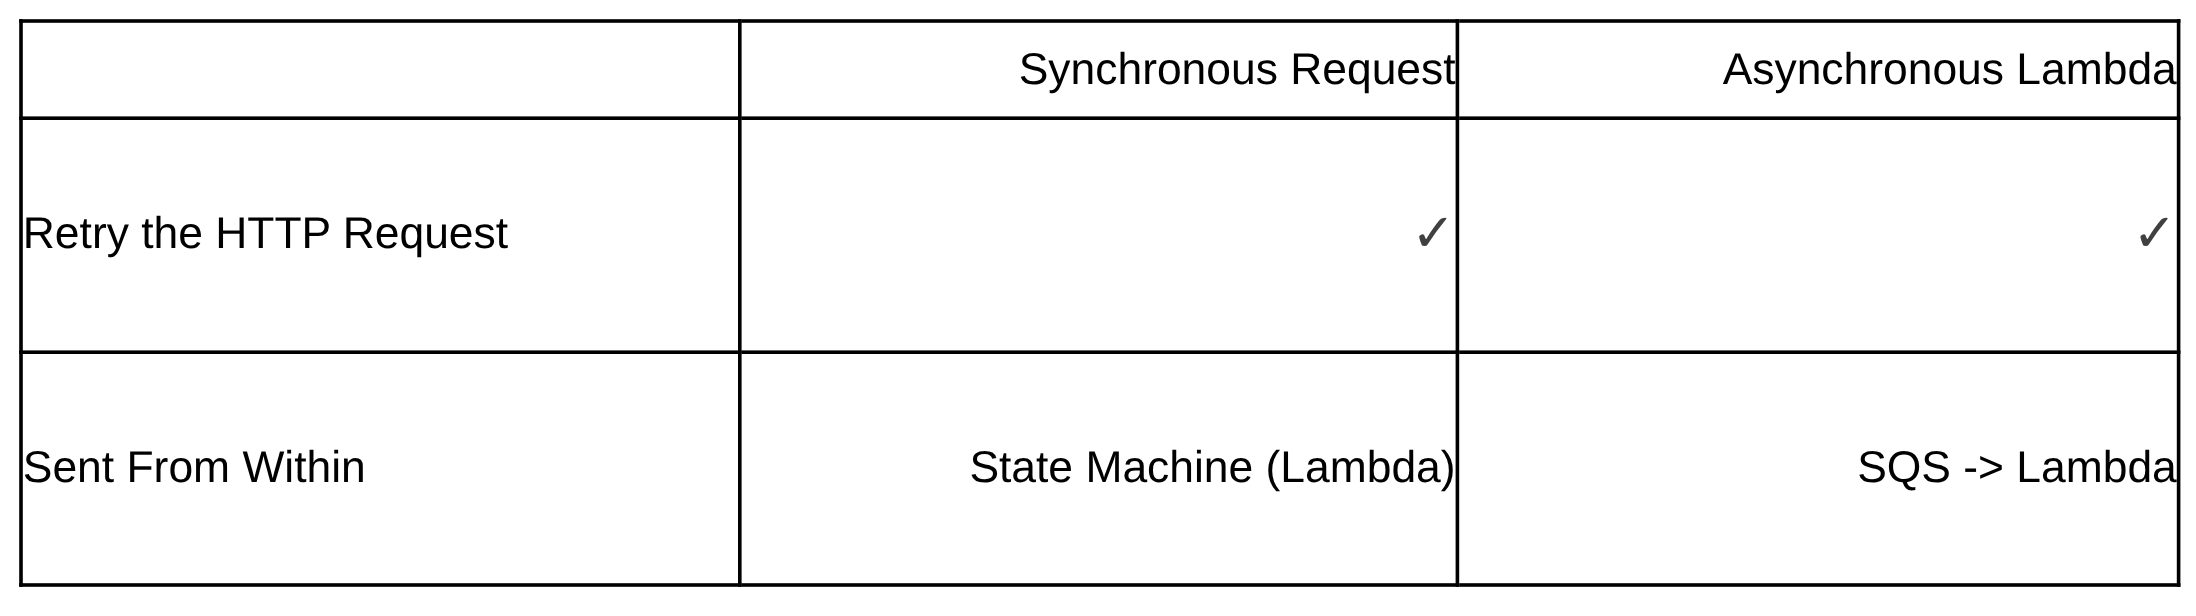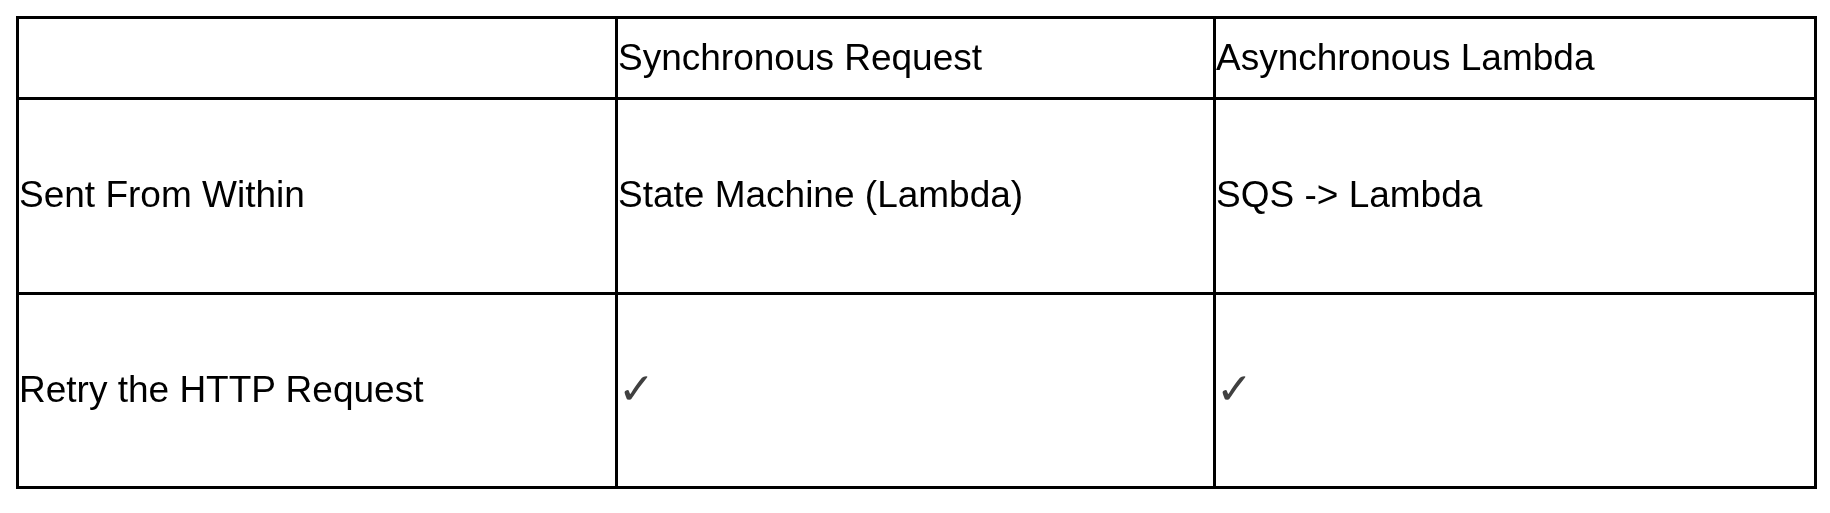--- a/index.html
+++ b/index.html
@@ -49,21 +49,21 @@
     color: #000000;
     font-size: 37px;
     line-height: 1.1;
     font-family: "Liberation Sans", sans-serif;
   }
   .cell-label {
     text-align: left;
     padding-left: 17px;
   }
   .cell-value {
-    text-align: left;
+    text-align: right;
   }
   .corner-cell {
     border: 3px solid #000000;
   }
   .check-mark {
     display: inline-block;
     color: #404040;
     font-size: 44px;
     line-height: 1;
     font-weight: bold;
@@ -93,33 +93,33 @@
       </colgroup>
       <thead>
         <tr>
           <th class="corner-cell cell-label"></th>
           <th class="cell-value header-text">Synchronous Request</th>
           <th class="cell-value header-text">Asynchronous Lambda</th>
         </tr>
       </thead>
       <tbody>
         <tr>
+          <td class="cell-label">Retry the HTTP Request</td>
+          <td class="cell-value">
+            <span class="check-mark">✓</span>
+          </td>
+          <td class="cell-value">
+            <span class="check-mark">✓</span>
+          </td>
+        </tr>
+        <tr>
           <td class="cell-label">Sent From Within</td>
           <td class="cell-value">
             <span class="na-text" style="font-size:37px;">State Machine (Lambda)</span>
           </td>
           <td class="cell-value">
             <span class="na-text" style="font-size:37px;">SQS -&gt; Lambda</span>
           </td>
         </tr>
-        <tr>
-          <td class="cell-label">Retry the HTTP Request</td>
-          <td class="cell-value">
-            <span class="check-mark">✓</span>
-          </td>
-          <td class="cell-value">
-            <span class="check-mark">✓</span>
-          </td>
-        </tr>
       </tbody>
     </table>
   </div>
 </div>
 
 </body></html>

